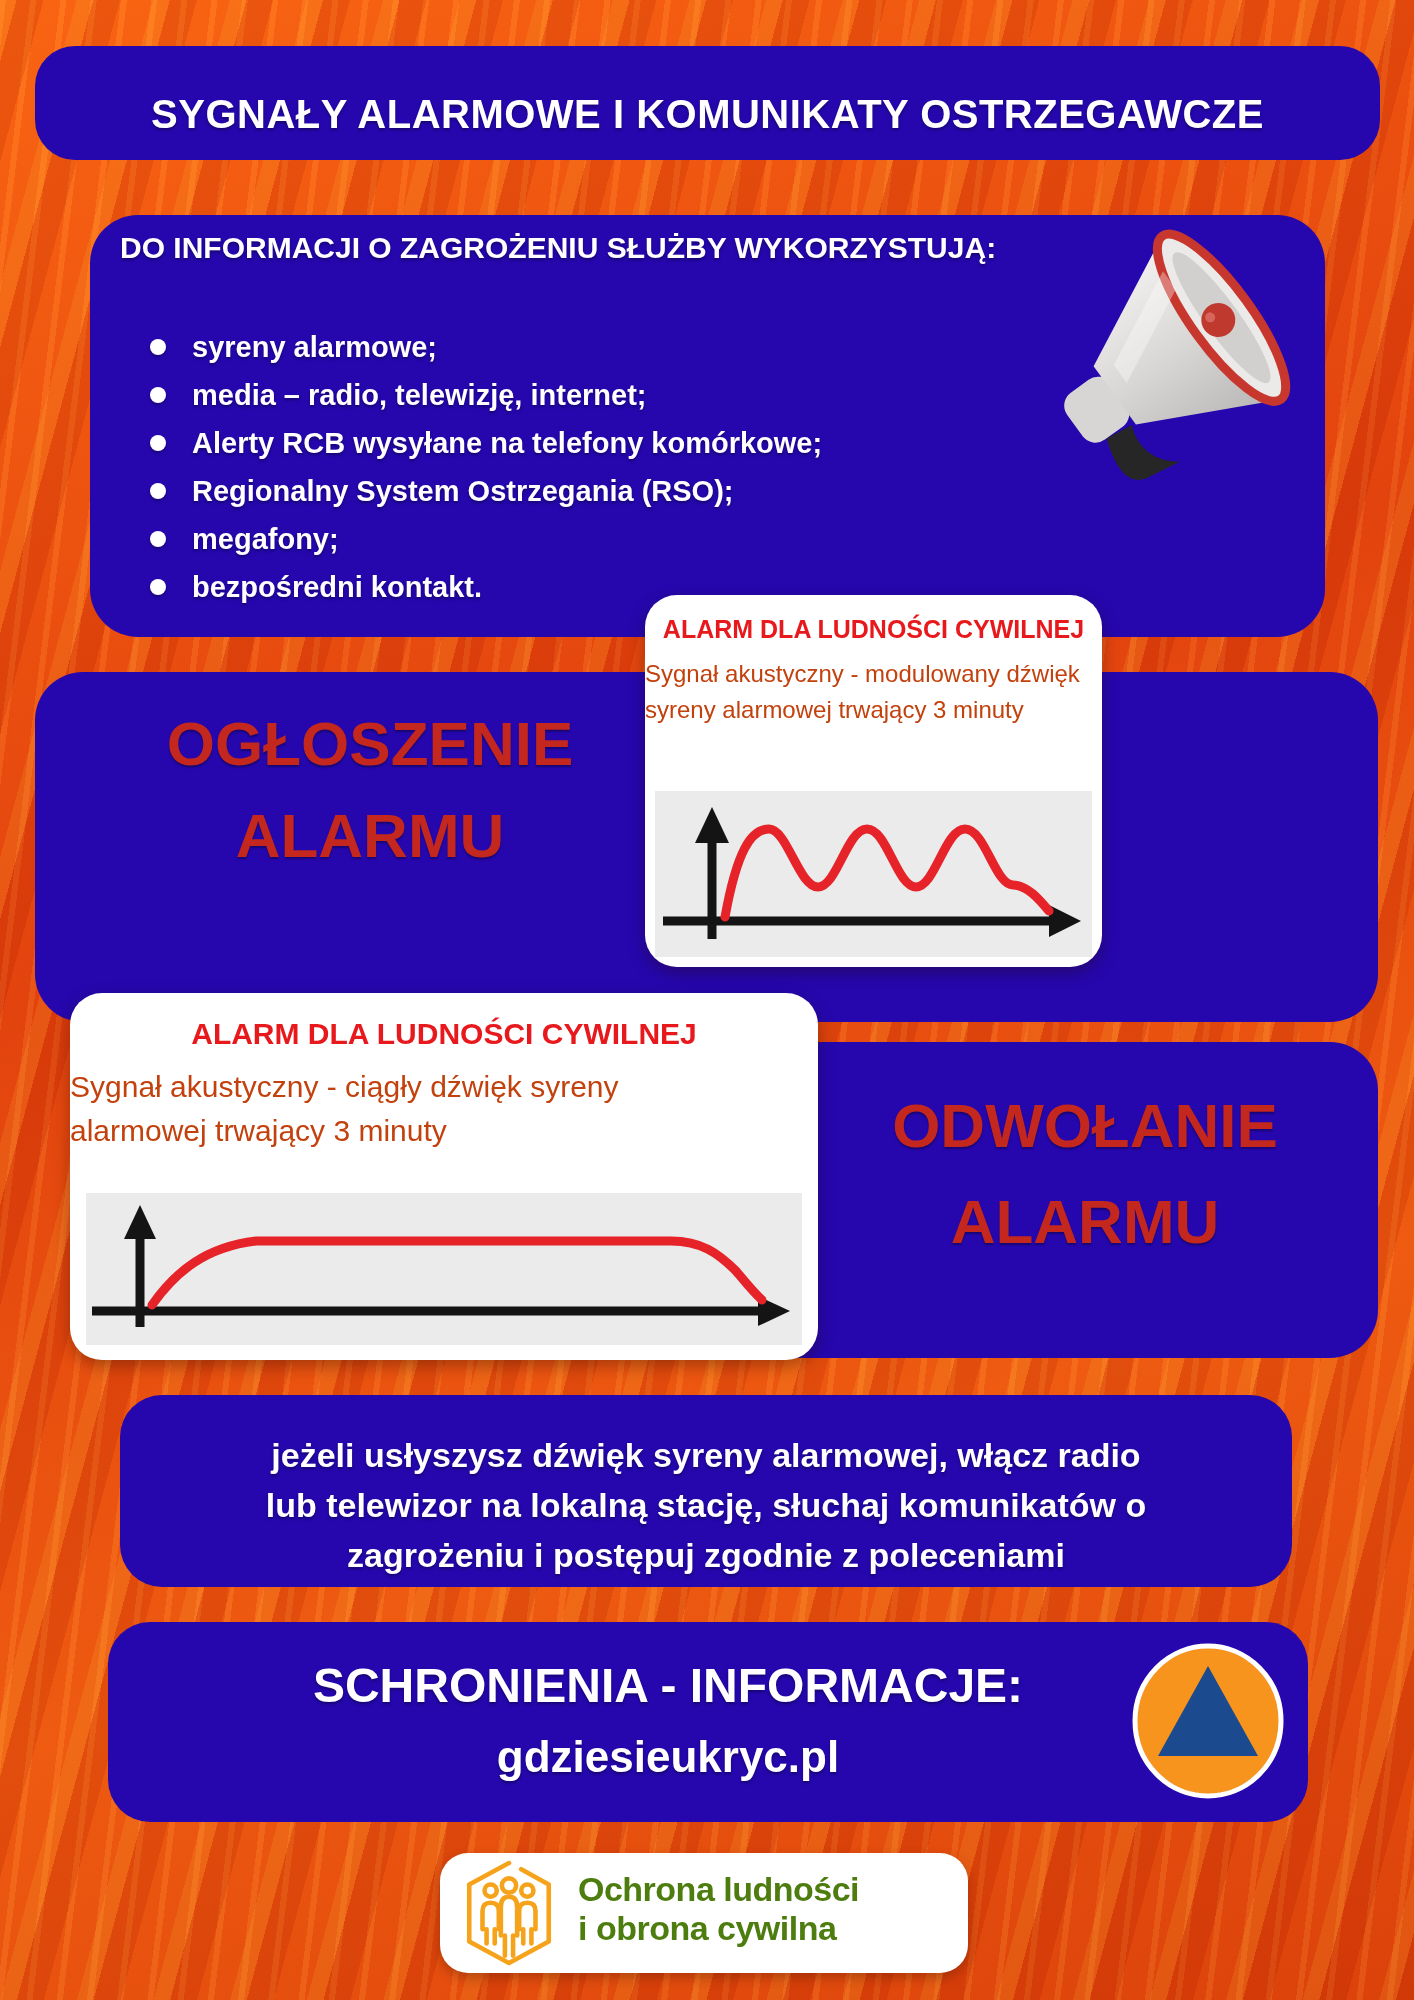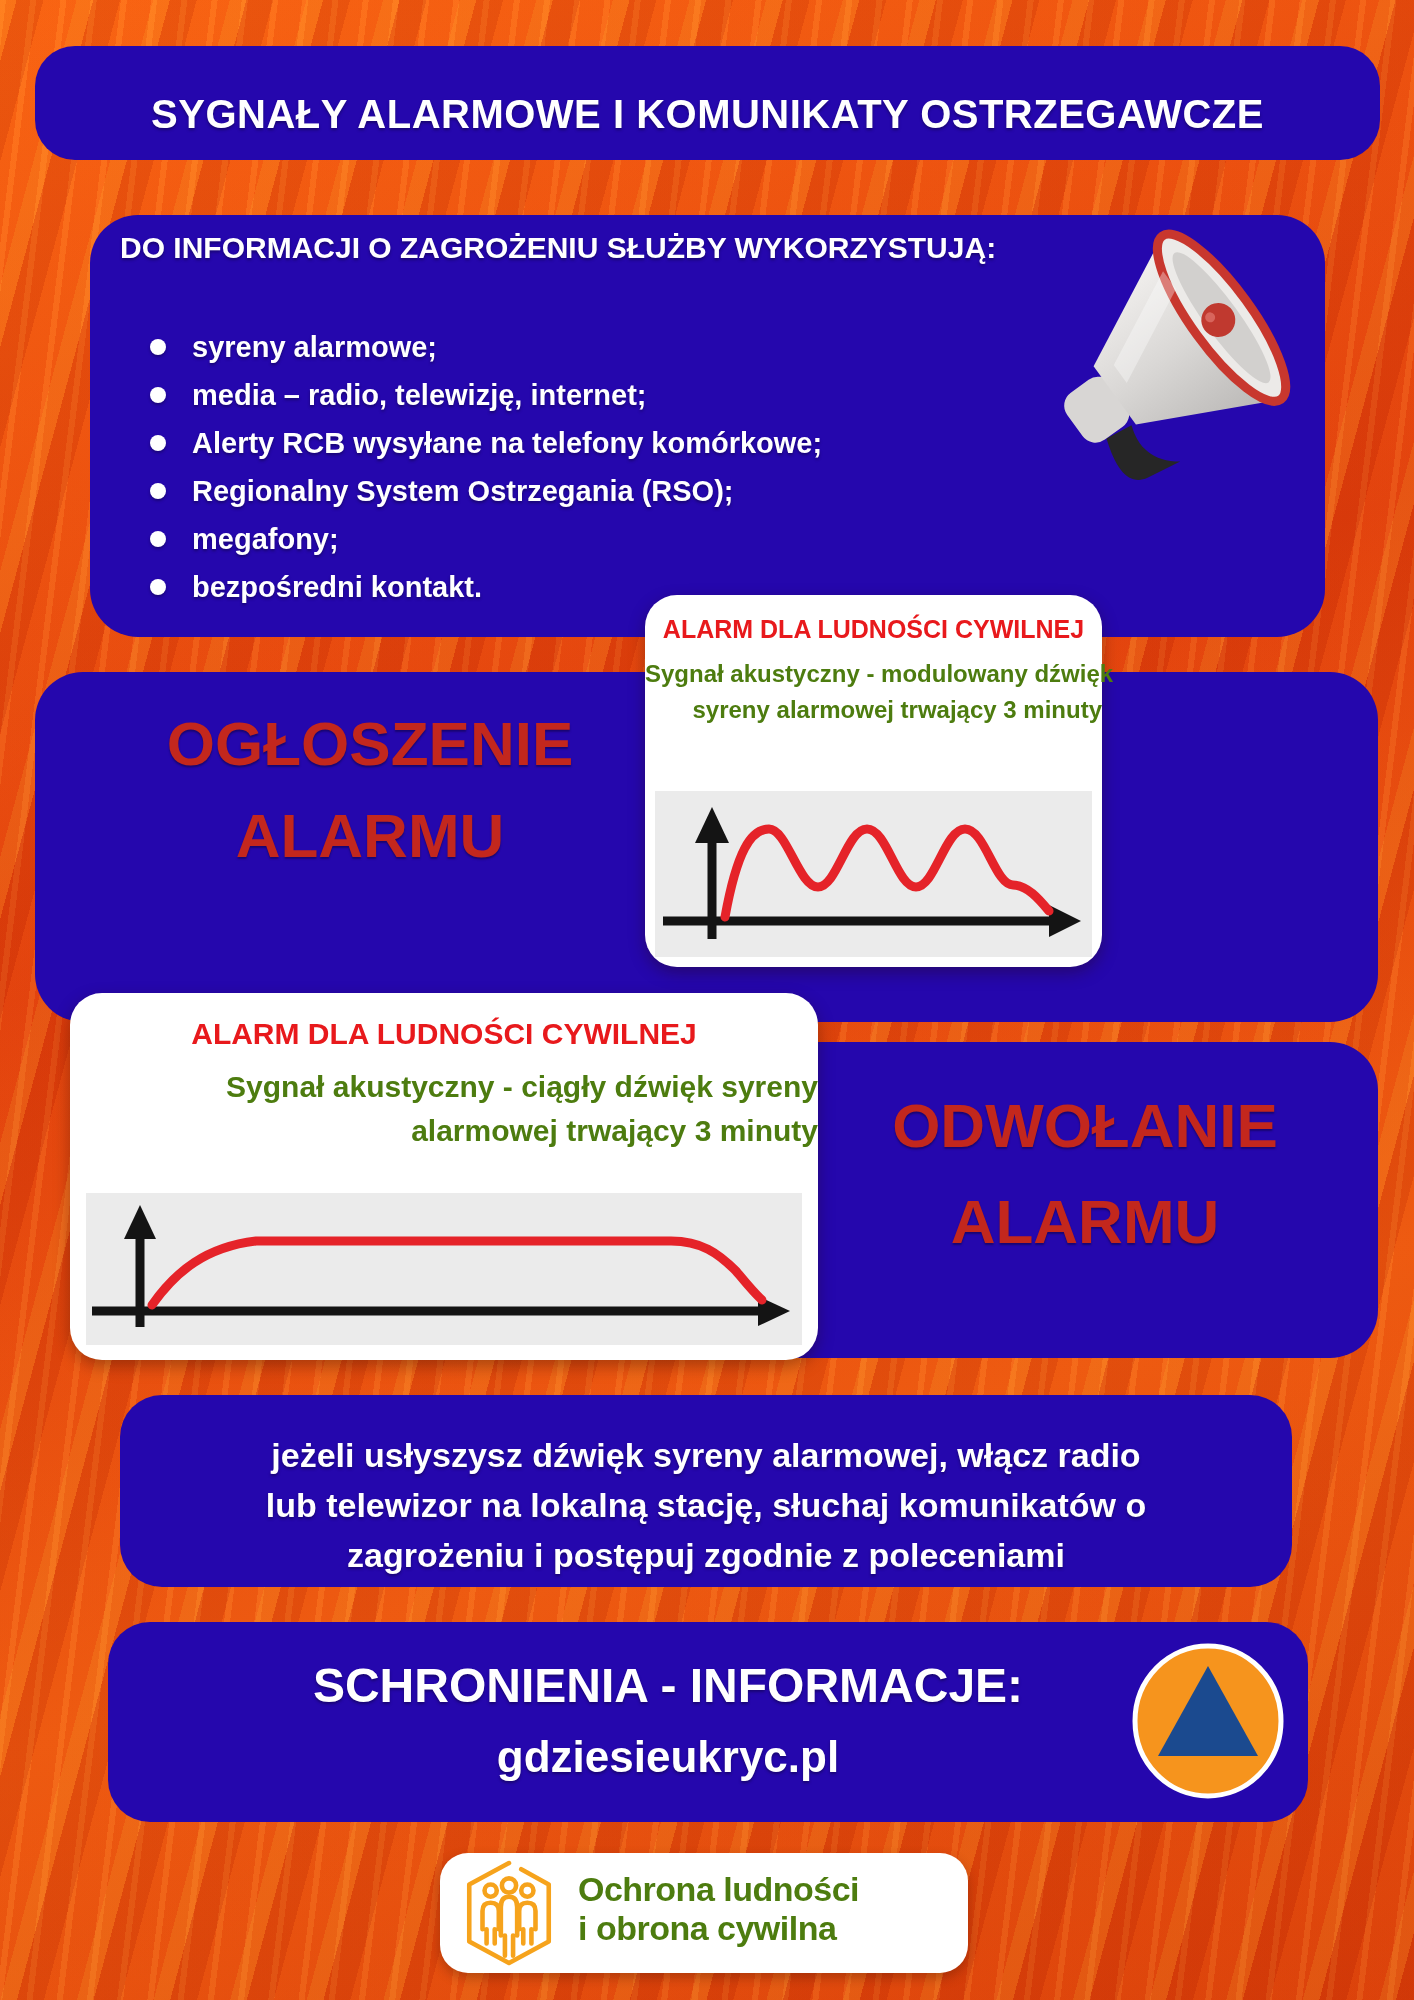--- a/index.html
+++ b/index.html
@@ -28,30 +28,30 @@
   #info-bullets .dot{width:16px;height:16px;border-radius:50%;background:#fff;margin:0 26px 0 18px;
                      align-self:center;flex:none;box-shadow:0 2px 3px rgba(0,0,0,0.3);}
   #megaphone{position:absolute;right:2px;top:-12px;width:300px;height:300px;}
   
   #announce-box{left:35px;top:672px;width:1343px;height:350px;z-index:1;}
   .bigred{position:absolute;text-align:center;color:#c3271d;font-weight:bold;font-size:62px;
           line-height:92px;text-shadow:0 2px 2px rgba(0,0,0,0.35);}
   #announce-label{left:70px;top:26px;width:530px;}
   #announce-card{left:645px;top:595px;width:457px;height:372px;}
   .card-title{margin-top:20px;text-align:center;font-weight:bold;color:#e8191c;white-space:nowrap;}
-  .card-desc{text-align:right;font-weight:bold;color:#4d7c0f;white-space:nowrap;}
+  .card-desc{text-align:left;font-weight:normal;color:#c2410c;white-space:nowrap;}
   #announce-card .card-title{font-size:25px;}
   #announce-card .card-desc{margin-top:12px;font-size:24px;line-height:36px;}
   #announce-card .diagram{position:absolute;left:10px;top:196px;width:437px;height:166px;}
   
   #cancel-box{left:600px;top:1042px;width:778px;height:316px;z-index:1;}
   #cancel-label{right:48px;top:36px;width:490px;line-height:96px;}
   #cancel-card{left:70px;top:993px;width:748px;height:367px;}
   #cancel-card .card-title{margin-top:24px;font-size:30px;}
-  #cancel-card .card-desc{margin-top:14px;font-size:30px;line-height:44px;margin-left:6px;}
+  #cancel-card .card-desc{margin-top:14px;font-size:30px;line-height:44px;}
   #cancel-card .diagram{position:absolute;left:16px;top:200px;width:716px;height:152px;}
   
   #advice-box{left:120px;top:1395px;width:1172px;height:192px;border-radius:42px;z-index:1;}
   #advice-box .lines{padding-top:35px;text-align:center;font-size:34px;line-height:50px;}
   
   #shelter-box{left:108px;top:1622px;width:1200px;height:200px;border-radius:42px;z-index:1;}
   #shelter-heading{position:absolute;left:30px;top:36px;width:1060px;text-align:center;font-size:48px;}
   #shelter-url{position:absolute;left:30px;top:110px;width:1060px;text-align:center;font-size:44px;}
   #shelter-logo{position:absolute;right:22px;top:20px;width:156px;height:158px;}
   

